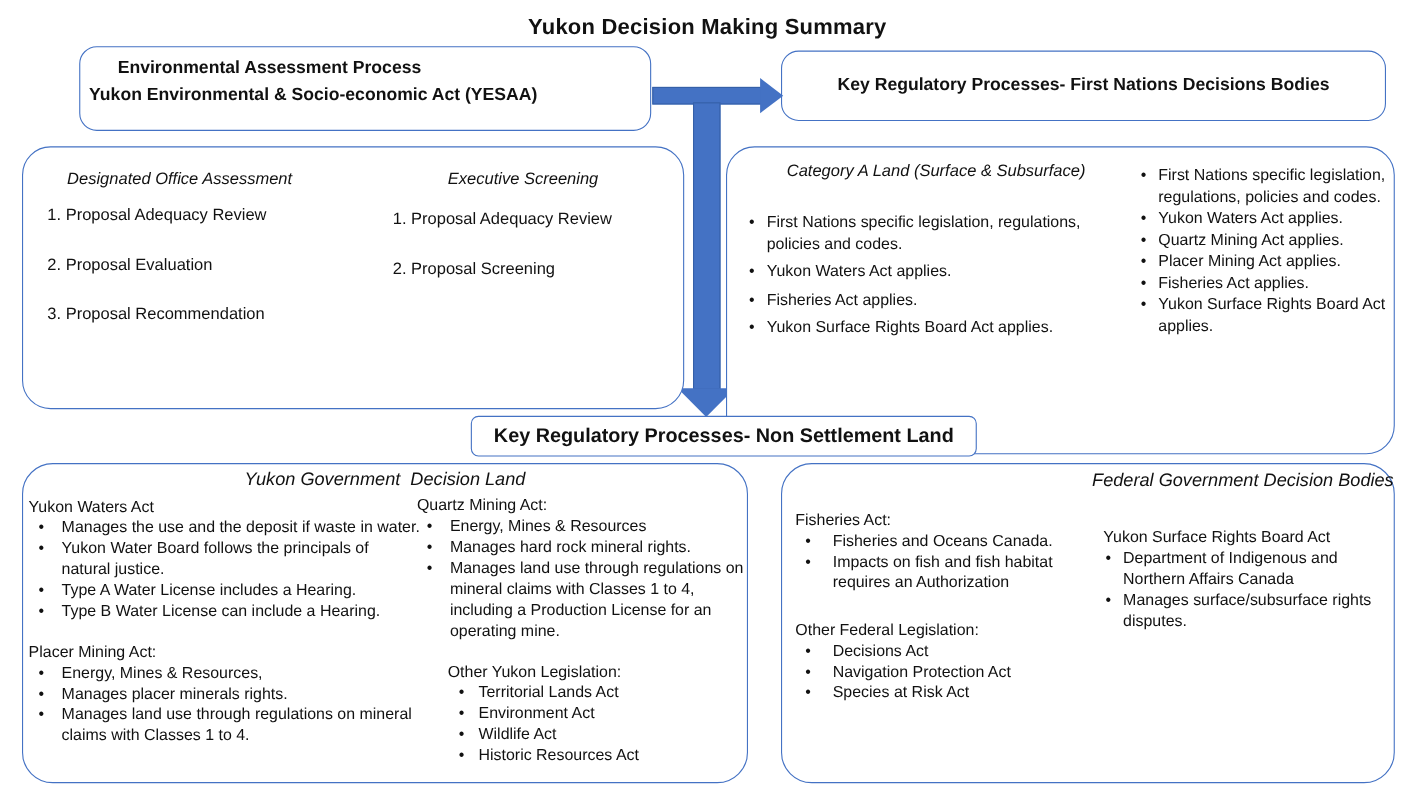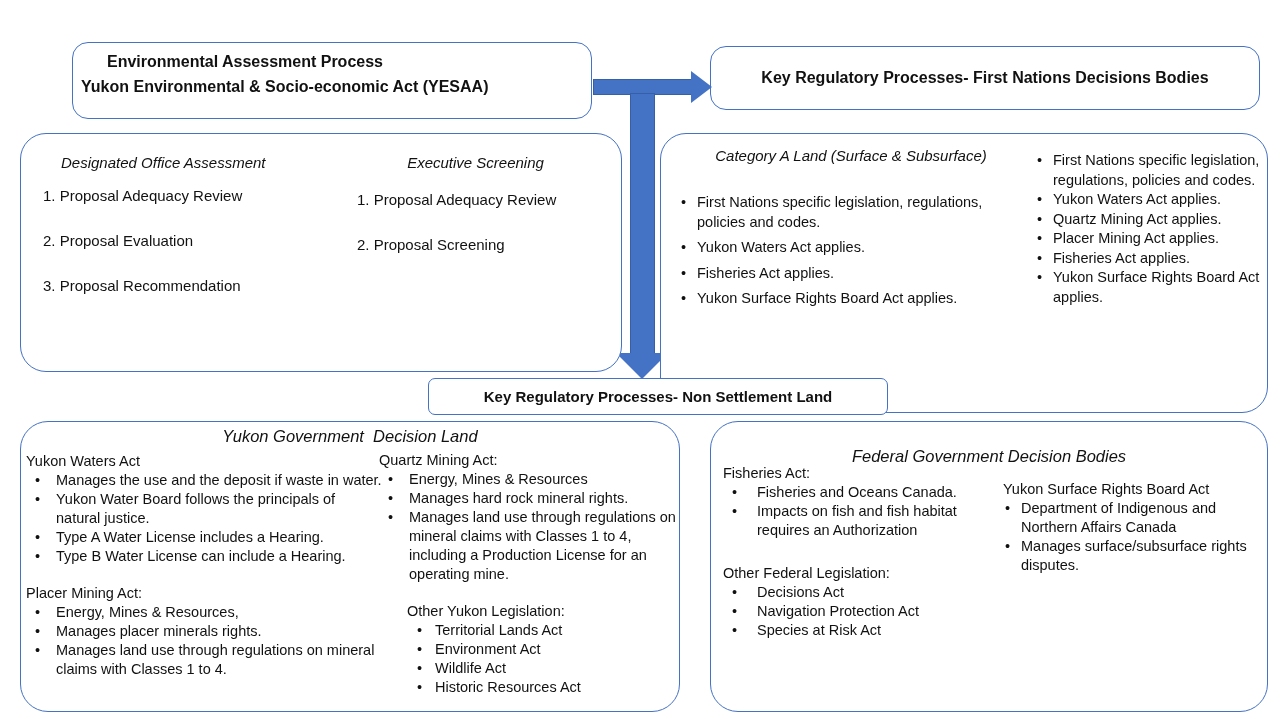--- a/index.html
+++ b/index.html
@@ -54,29 +54,29 @@
   .colD1 .bul { margin-bottom:6px; }
   .colD1 .dot { width:22px; padding-left:6px; }
   .colD2 { left:372px; top:17px; width:230px; }
   .colD2 .ital-h { text-align:center; margin-bottom:13px; }
   .colD2 .bul { margin-bottom:0; }
   .colD2 .dot { width:20px; padding-left:4px; }
 
   
   .box-nsl { left:428px; top:378px; width:460px; height:37px; border-radius:7px;
     display:flex; align-items:center; justify-content:center;
-    font-weight:bold; font-size:15px; }
+    font-weight:bold; font-size:18px; }
 
   
   .box-yg { left:20px; top:421px; width:660px; height:291px; border-radius:28px; }
   .box-fg { left:710px; top:421px; width:558px; height:291px; border-radius:28px; }
   .box-title { position:absolute; left:0; width:100%; text-align:center;
     font-style:italic; font-size:16.5px; white-space:pre-wrap; }
   .box-yg .box-title { top:5px; }
-  .box-fg .box-title { top:25px; }
+  .box-fg .box-title { top:6px;text-align:right; }
 
   .sec-h { font-size:14.5px; line-height:19px; }
   .colF1 { left:5px; top:30px; width:356px; }
   .colF1 .bul, .colF2 .bul, .colG1 .bul { line-height:19px; margin-bottom:0; font-size:14.5px; }
   .colF1 .dot { width:30px; padding-left:9px; }
   .spacer18 { height:18px; }
   .spacer24 { height:24px; }
   .colF2 { left:358px; top:29px; width:312px; }
   .colF2 .dot { width:30px; padding-left:9px; }
   .colF2 .oyl-h { padding-left:28px; }
@@ -87,20 +87,21 @@
   .colG1 .dot { width:34px; padding-left:9px; }
   .colG2 { left:292px; top:58px; width:256px; }
   .colG2 .bul { line-height:19px; font-size:14.5px; margin-bottom:0; }
   .colG2 .dot { width:18px; padding-left:2px; }
 </style>
 </head>
 <body>
 
 <div class="stage">
 
+  <div class="page-title">Yukon Decision Making Summary</div>
 
   <div class="rbox box-eap">
     <div class="l1">Environmental Assessment Process</div>
     <div class="l2">Yukon Environmental &amp; Socio-economic Act (YESAA)</div>
   </div>
 
   <div class="rbox box-fn">Key Regulatory Processes- First Nations Decisions Bodies</div>
 
   <div class="h-shaft"></div>
   <div class="h-head"></div>

